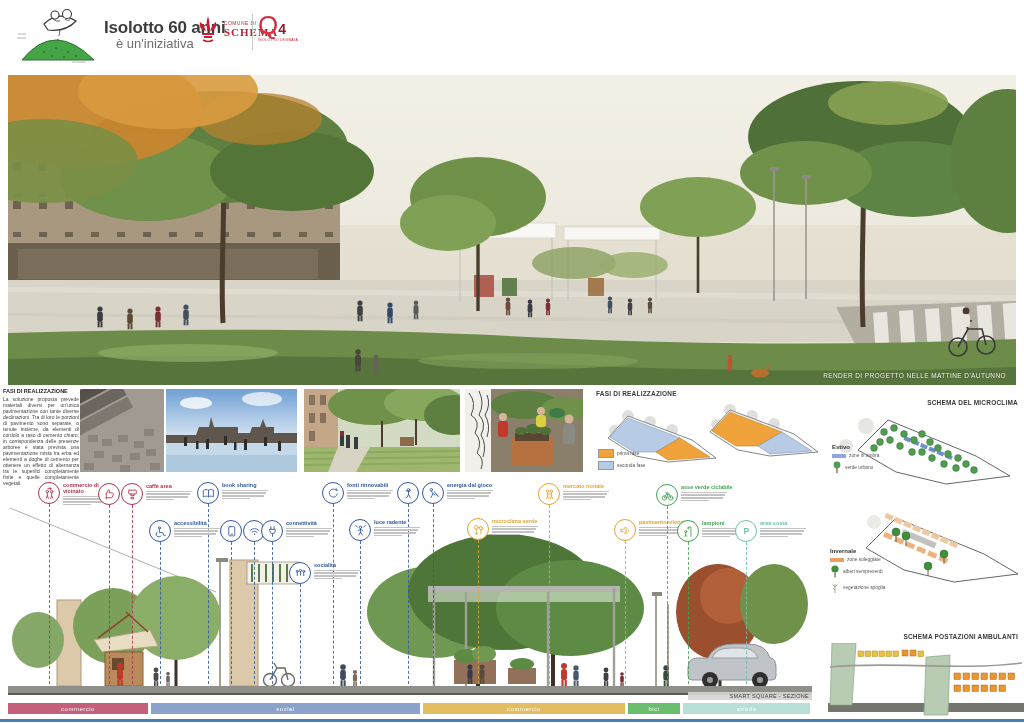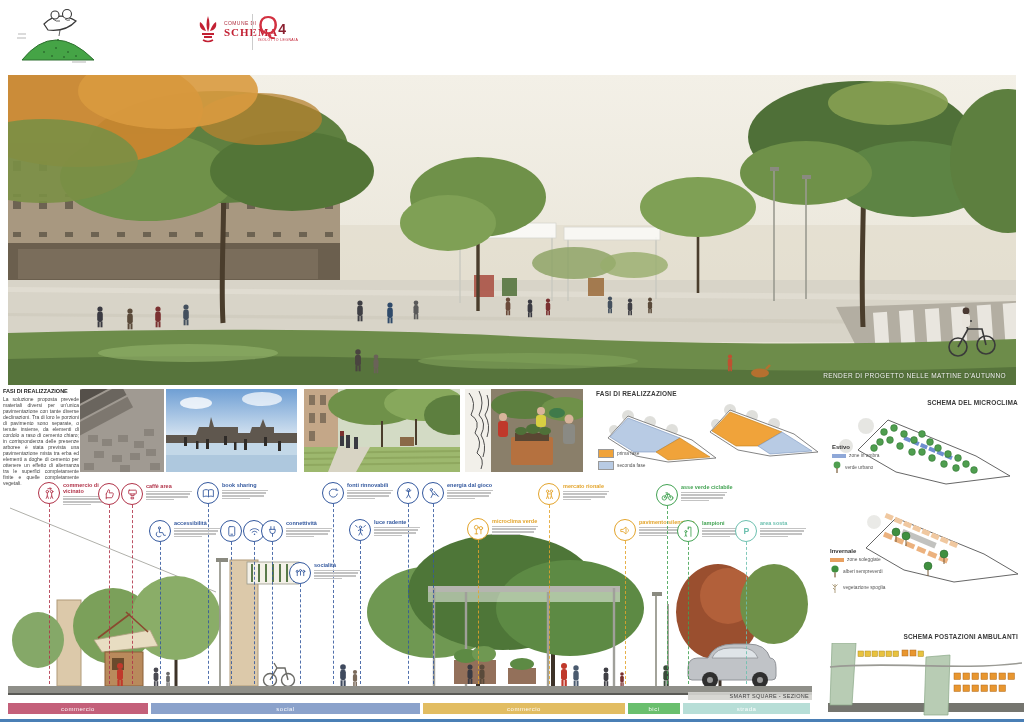--- a/index.html
+++ b/index.html
@@ -59,20 +59,24 @@
           <circle cx="44" cy="36" r="1"></circle>
         </g>
       <path d="M30 20 Q44 6 62 17 Q52 28 34 26 Z" fill="#fff" stroke="#3a3a3a" stroke-width="1.2"></path>
       <circle cx="41" cy="11" r="4" fill="#fff" stroke="#3a3a3a" stroke-width="1.1"></circle>
       <circle cx="53" cy="10" r="4.5" fill="#fff" stroke="#3a3a3a" stroke-width="1.1"></circle>
       <path d="M39 15 q3 3 7 2 M51 15 q2 2 5 1 M46 26 l-1 6" stroke="#3a3a3a" stroke-width=".8" fill="none"></path>
       <path d="M4 30 h8 M3 34 h9 M58 58 h14" stroke="#9a9a9a" stroke-width=".7"></path>
     </svg>
   </div>
 
+  <div class="abs" style="left:104px;top:18px;">
+    <div class="title1">Isolotto 60 anni</div>
+    <div class="title2">è un'iniziativa</div>
+  </div>
 
   <div class="abs" style="left:196px;top:14px;display:flex;align-items:center;gap:4px;">
     <svg width="24" height="30" viewBox="0 0 24 30">
       <path d="M12 2 C10 8 10 13 12 18 C14 13 14 8 12 2 Z" fill="#c22033"></path>
       <path d="M4 8 C3 13 5 16 10 17 C8 12 7 10 4 8 Z" fill="#c22033"></path>
       <path d="M20 8 C21 13 19 16 14 17 C16 12 17 10 20 8 Z" fill="#c22033"></path>
       <path d="M6 20 h12 M8 23 h8" stroke="#c22033" stroke-width="2" fill="none"></path>
       <path d="M7 26 q5 3 10 0" stroke="#c22033" stroke-width="1.6" fill="none"></path>
     </svg>
     <div>

